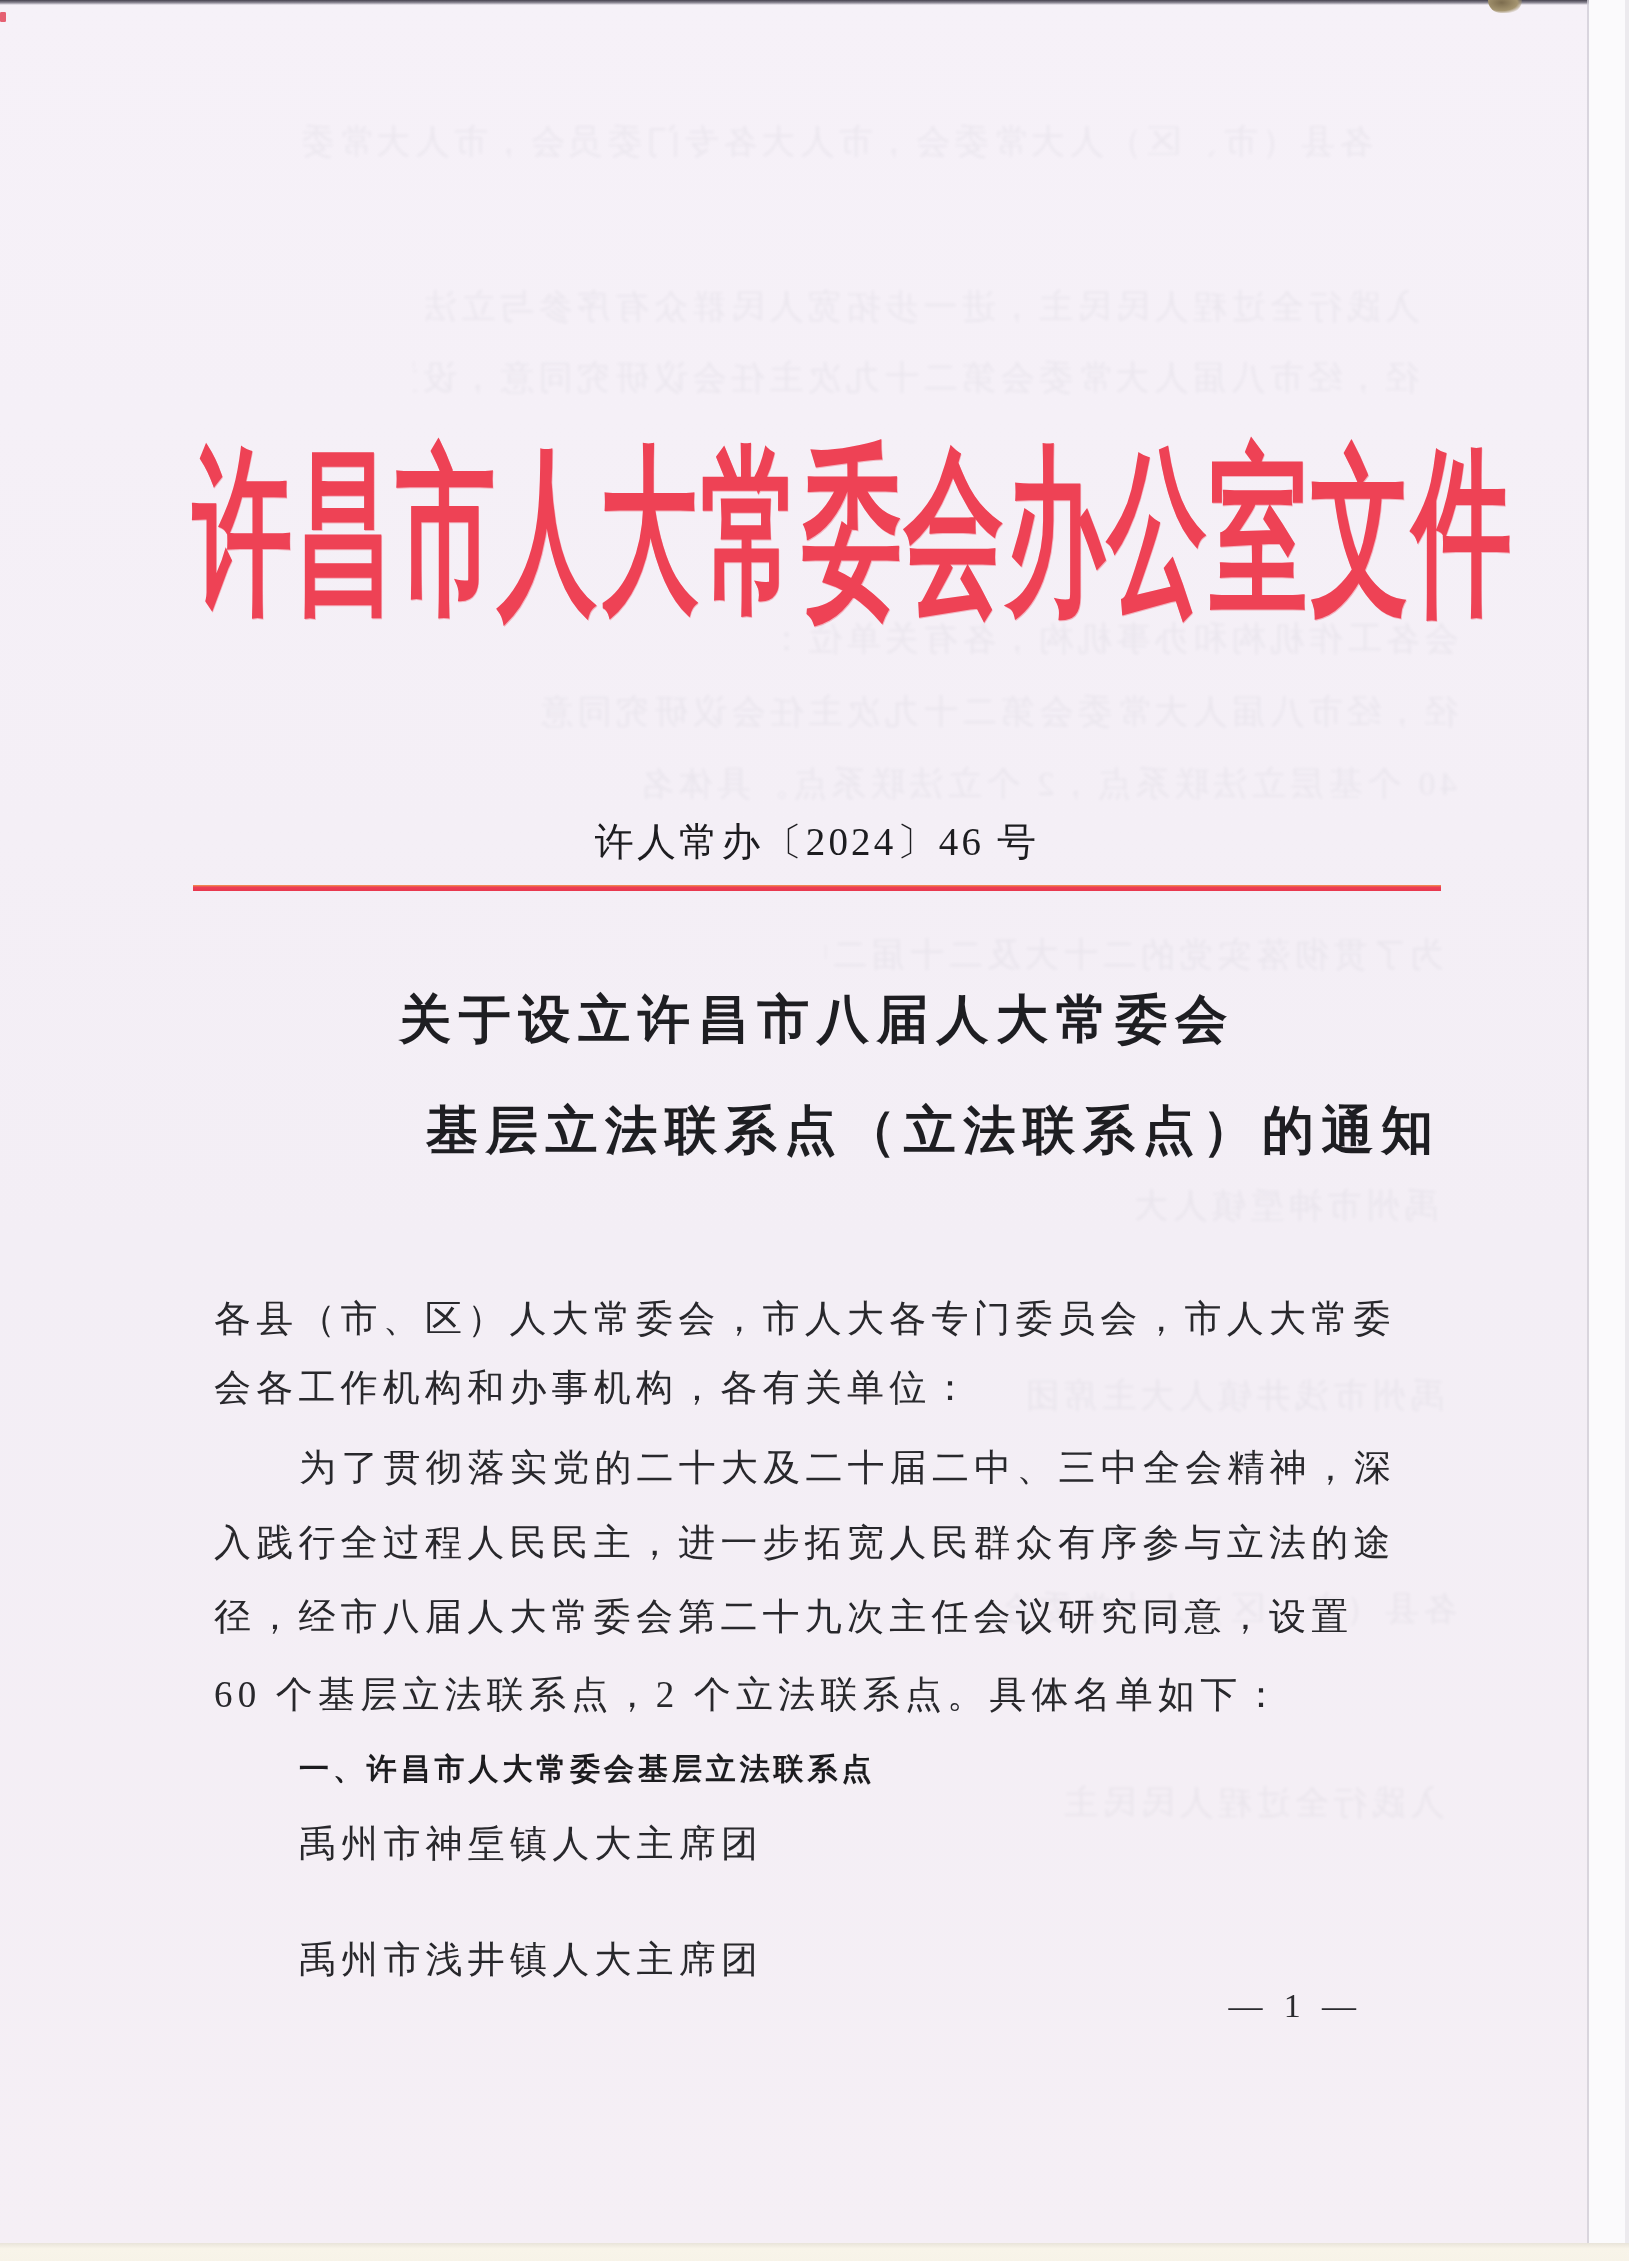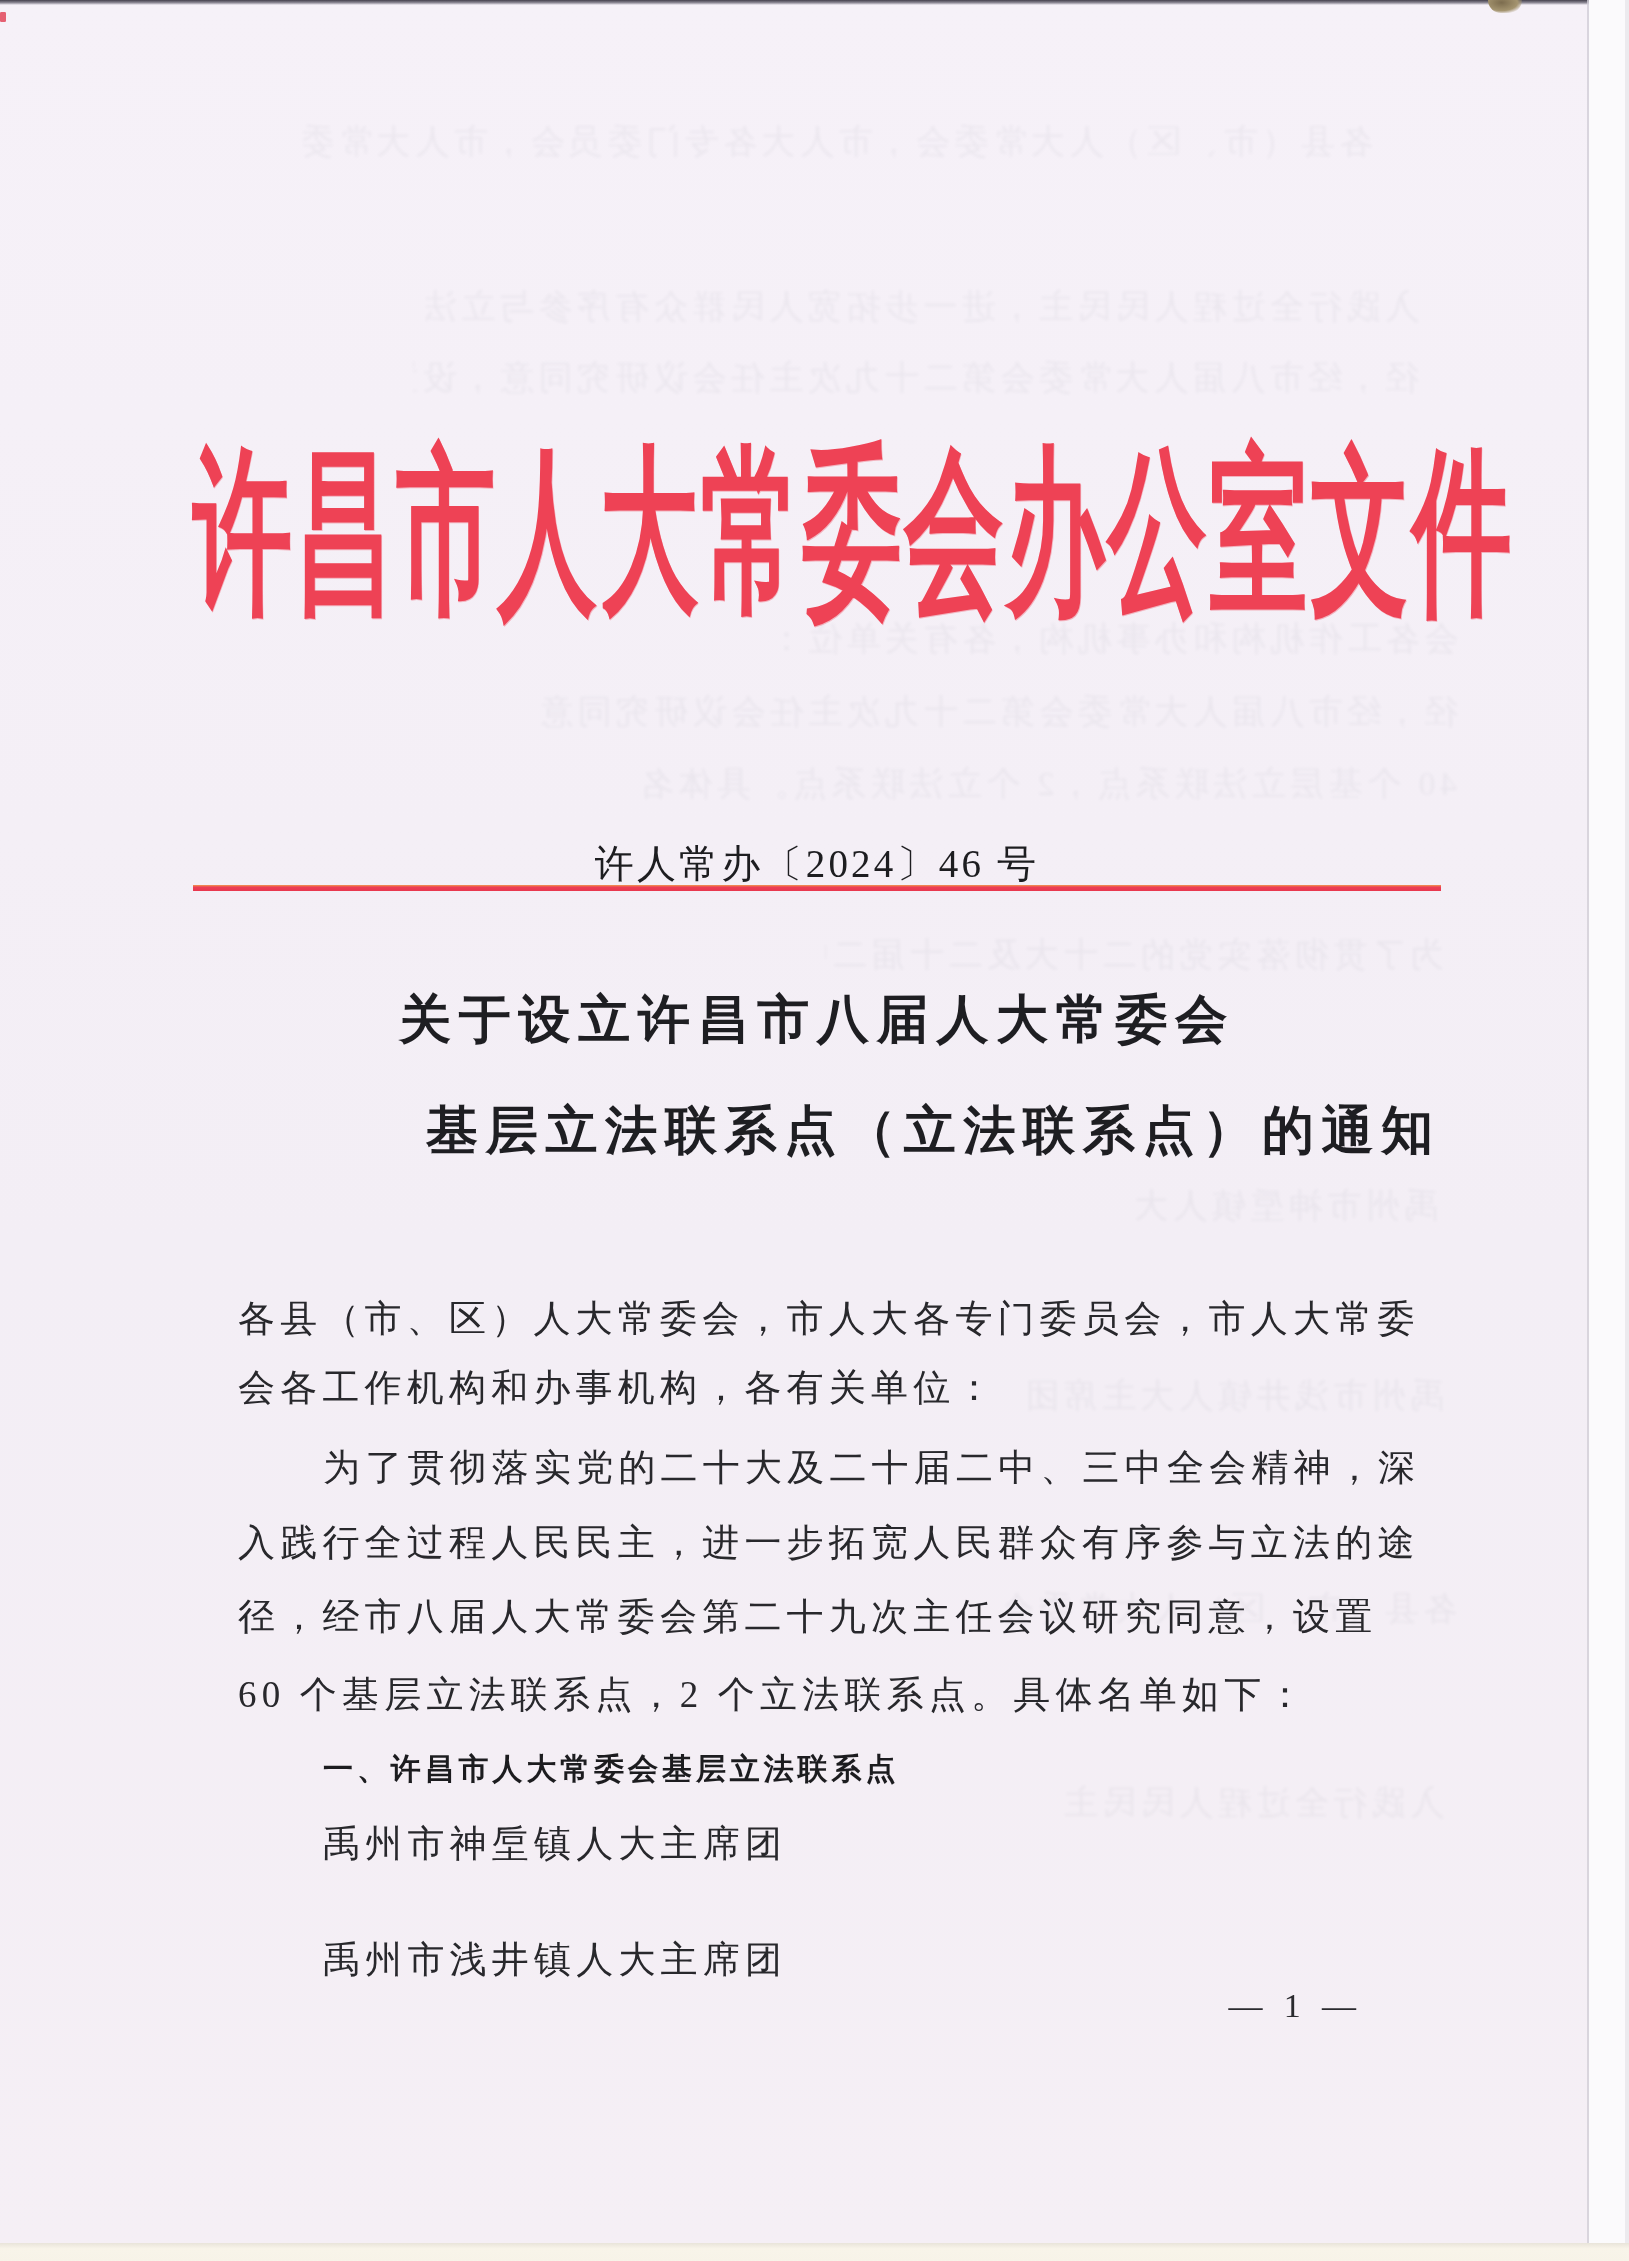--- a/index.html
+++ b/index.html
@@ -37,34 +37,34 @@
 
   
   .org-title{
     left:193px;top:414px;width:1248px;text-align:center;
     color:#ee4255;font-weight:700;font-size:99px;letter-spacing:2.6px;white-space:nowrap;
     transform:scaleY(1.82);transform-origin:50% 0;
     text-shadow:0.6px 0.6px 0 rgba(238,66,85,.35);
   }
   .doc-number{
     left:193px;top:815px;width:1248px;text-align:center;
-    font-size:39px;letter-spacing:3.2px;color:#1d1d20;white-space:nowrap;margin-top:22px;
+    font-size:39px;letter-spacing:3.2px;color:#1d1d20;white-space:nowrap;
   }
   .red-rule{
     left:193px;top:885px;width:1248px;height:6.4px;
     background:linear-gradient(180deg,#f0994f 0%,#ec3f55 35%,#e8364d 100%);
   }
   .doc-title{
     left:193px;width:1248px;text-align:center;font-weight:700;
     font-size:52px;letter-spacing:7.7px;color:#1e1e22;white-space:nowrap;
   }
   .title-l1{top:985px;}
   .title-l2{top:1096px;text-align:right;}
   .bodyline{
-    left:238px;width:1244px;font-size:37px;letter-spacing:5.2px;
+    left:214px;width:1244px;font-size:37px;letter-spacing:5.2px;
     color:#28282c;white-space:nowrap;line-height:48px;
   }
   .bodyline.heading{
     font-family:"Liberation Sans","DejaVu Sans",sans-serif;
     font-weight:700;color:#1c1c1f;letter-spacing:3.9px;font-size:30px;
   }
   .indent2{padding-left:85px;}
   .page-number{
     left:1173px;top:1987px;width:245px;text-align:center;
     font-size:34px;letter-spacing:6.4px;color:#2a2a2e;white-space:nowrap;

